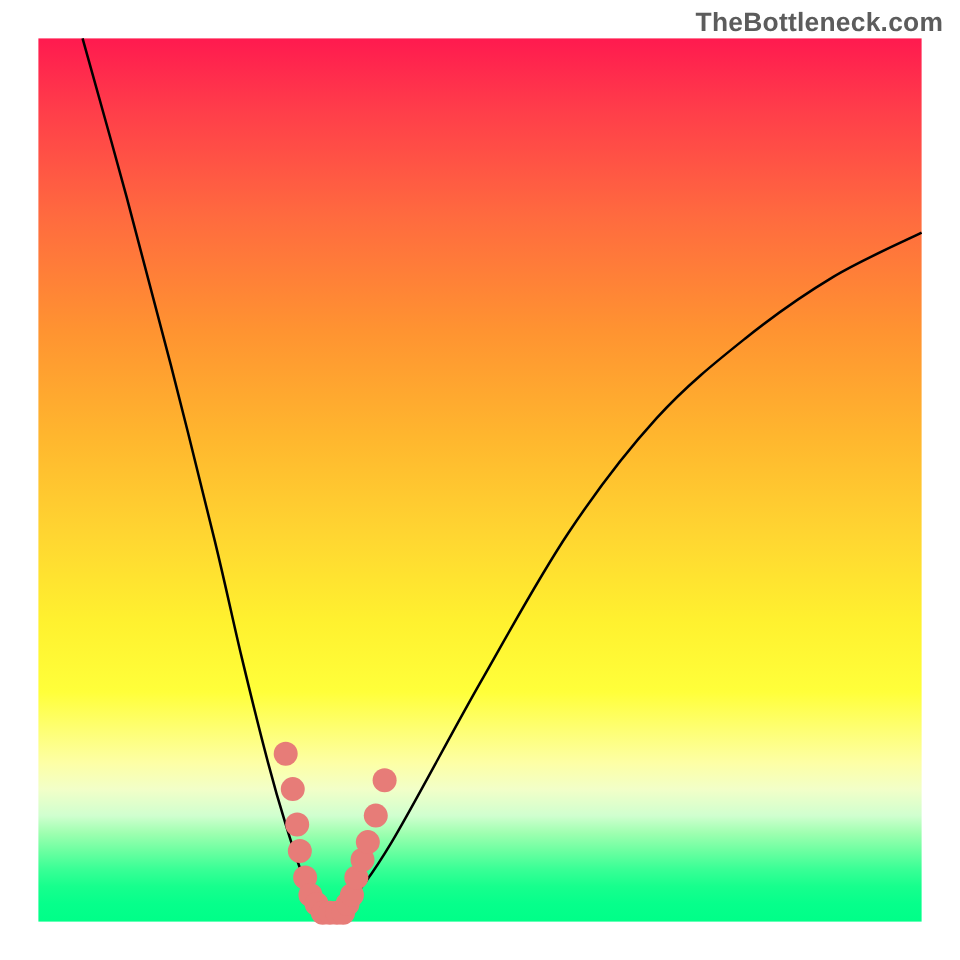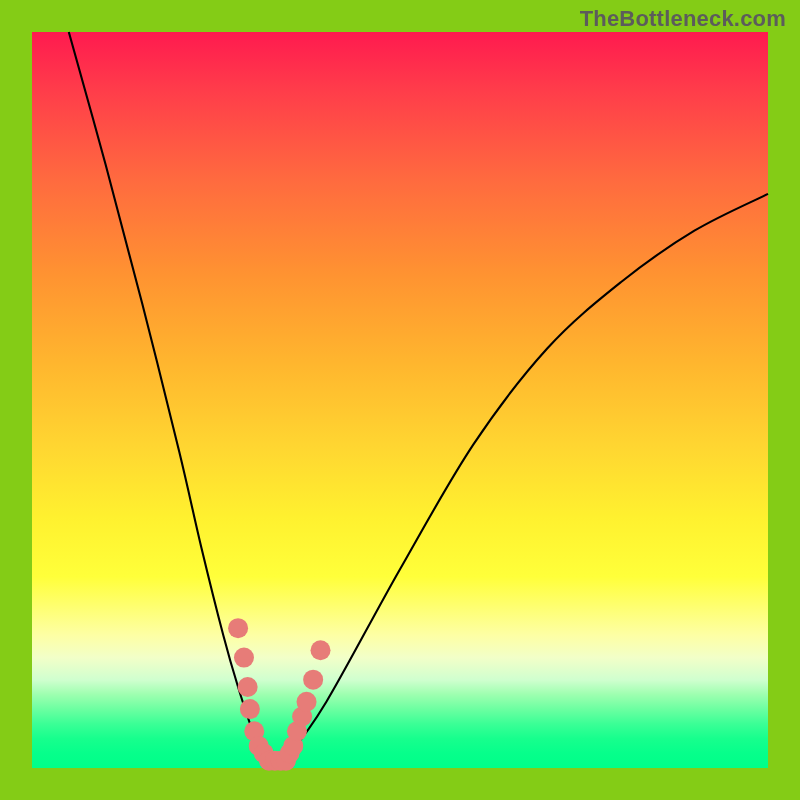--- a/index.html
+++ b/index.html
@@ -1,20 +1,20 @@
 <!DOCTYPE html>
 <html><head>
 <meta charset="utf-8">
 <style>
   * { margin: 0; padding: 0; box-sizing: border-box; }
   html, body { width: 800px; height: 800px; overflow: hidden; background: #000; }
   .frame {
     width: 800px;
     height: 800px;
-    background: #84cc16;
+    background: #ffffff;
     position: relative;
   }
   .watermark {
     position: absolute;
     top: 6px;
     right: 14px;
     font-family: Arial, Helvetica, sans-serif;
     font-size: 22px;
     font-weight: 600;
     color: #5c5c5c;

